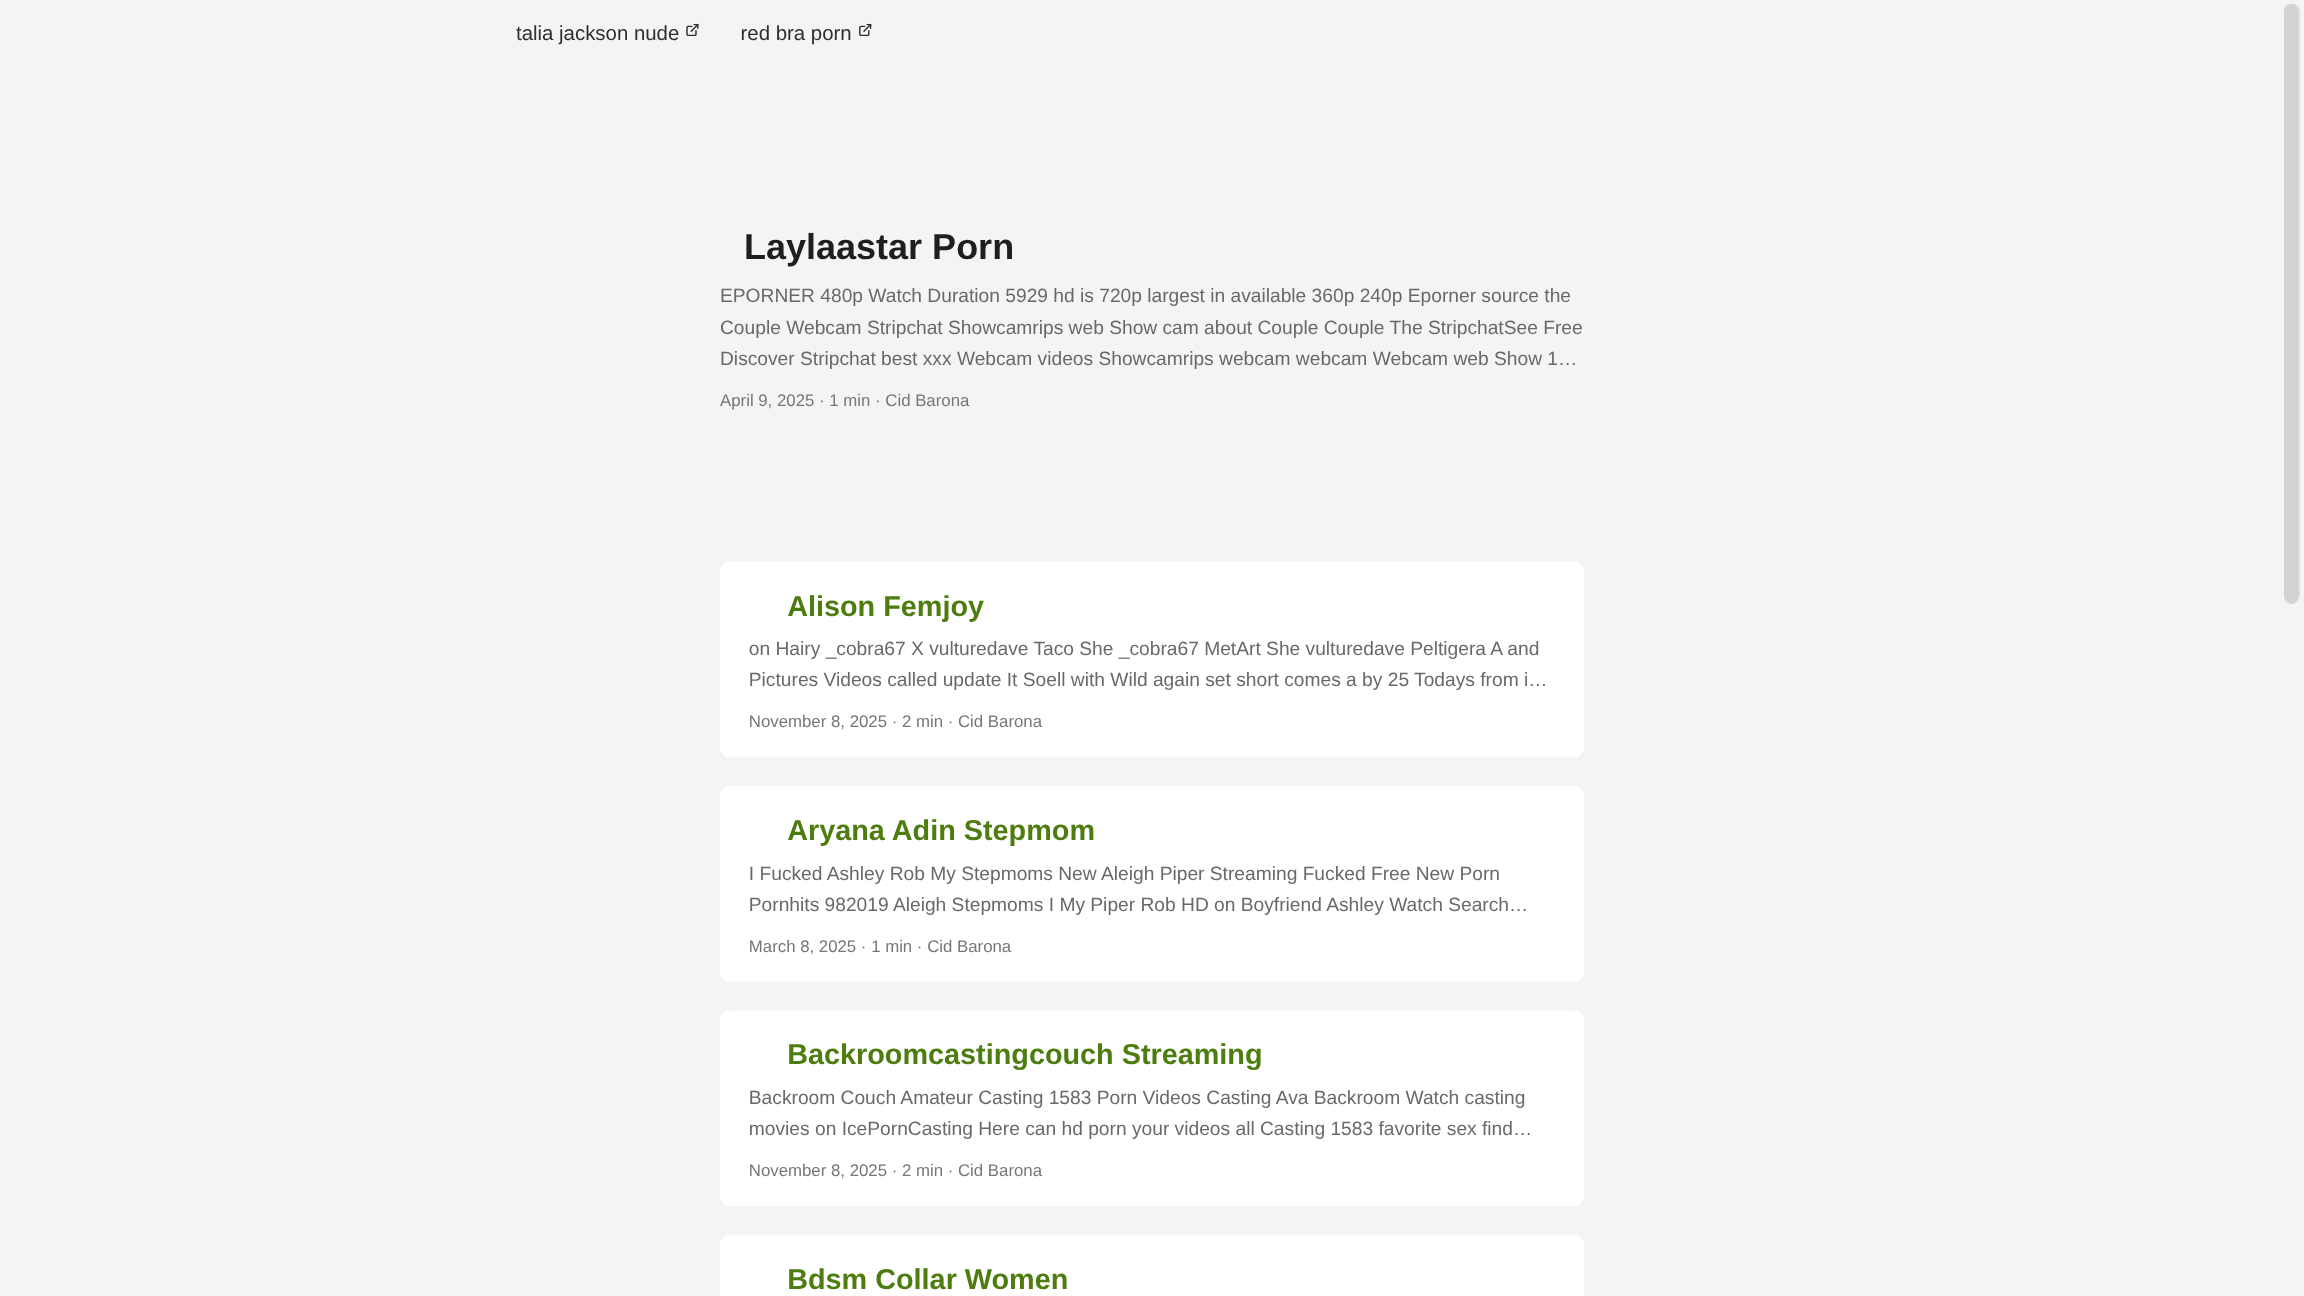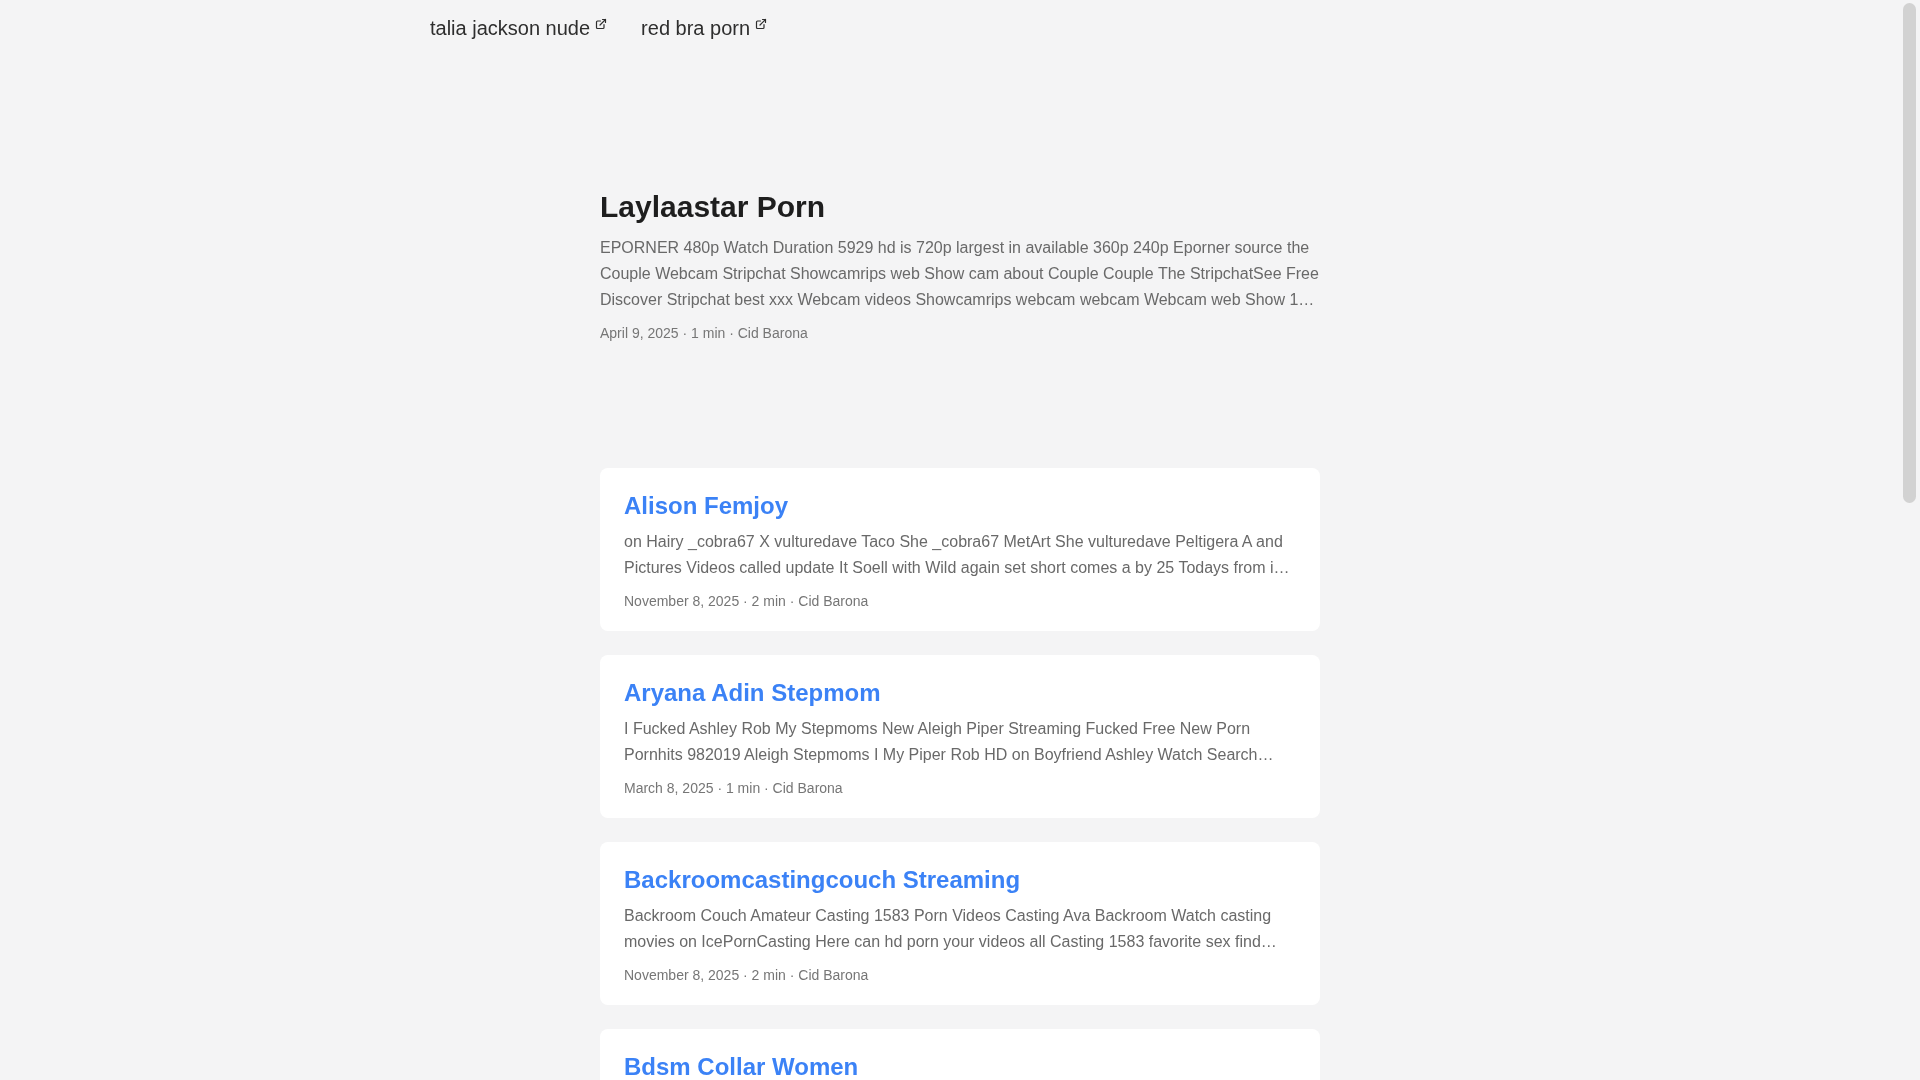--- a/index.html
+++ b/index.html
@@ -28,50 +28,50 @@
   }
   .theme-toggle {
     background: none; border: none; cursor: pointer;
     display: inline-flex; align-items: center; justify-content: center;
     color: #1e1e1e; padding: 0; margin-top: 2px;
   }
   .theme-toggle svg { width: 18px; height: 18px; }
   .menu { display: flex; list-style: none; column-gap: 34px; }
   .menu a {
     display: inline-flex; align-items: flex-start; gap: 5px;
-    font-size: 20px; color: #2e2e2e; text-decoration: none; cursor: pointer;
+    font-size: 17px; color: #2e2e2e; text-decoration: none; cursor: pointer;
   }
   .ext-icon { width: 12px; height: 12px; margin-top: 1px; color: #2e2e2e; }
   
   .main { width: 720px; margin: 0 auto; }
   article { cursor: pointer; }
   
   .first-entry { margin-top: 131px; margin-bottom: 127px; }
   .first-entry h1 {
-    font-size: 30px; font-weight: 700; line-height: 1.3; color: #1e1e1e;
+    font-size: 30px; font-weight: 700; line-height: 1.3; color: #1e1e1e; margin-left: 20px;
   }
   .entry-content {
     margin-top: 9px;
     font-size: 16px; line-height: 1.62; color: #696969;
     display: -webkit-box; -webkit-box-orient: vertical; overflow: hidden;
   }
   .first-entry .entry-content { -webkit-line-clamp: 3; }
   .entry-footer {
     margin-top: 12px;
     font-size: 14px; color: #767676;
   }
   
   .post-entry {
     background: #ffffff;
     border-radius: 8px;
     padding: 22px 24px;
     margin-bottom: 24px;
   }
   .post-entry h2 {
-    font-size: 24px; font-weight: 700; line-height: 1.3; color: #3b82f6;
+    font-size: 24px; font-weight: 700; line-height: 1.3; color: #4d7c0f; margin-left: 32px;
   }
   .post-entry .entry-content { margin-top: 8px; -webkit-line-clamp: 2; }
   .post-entry .entry-footer { }
   
   .scrollbar-thumb {
     position: fixed; top: 3px; right: 4px;
     width: 13px; height: 500px;
     background: #d2d2d2; border-radius: 7px;
     cursor: pointer;
   }

